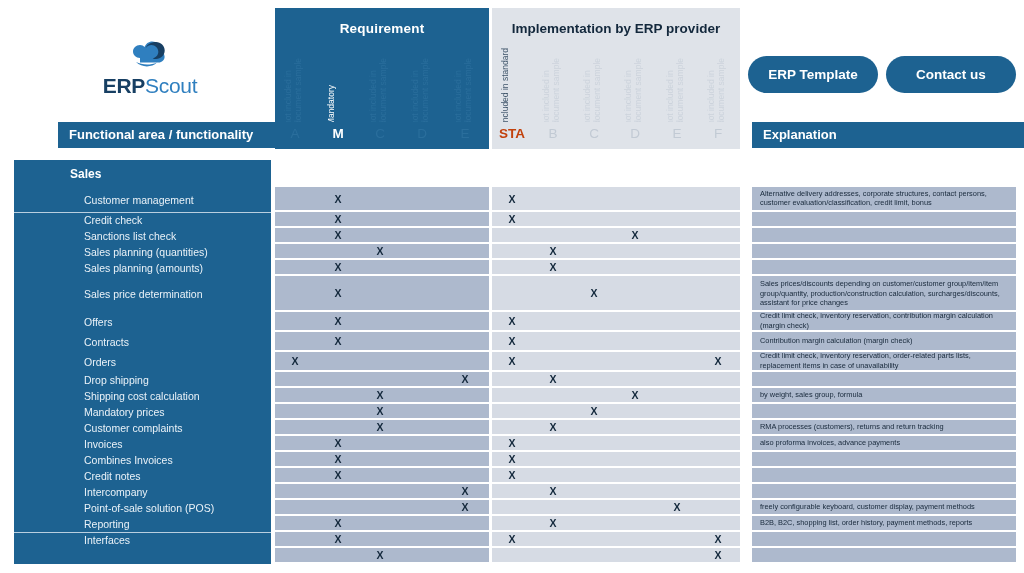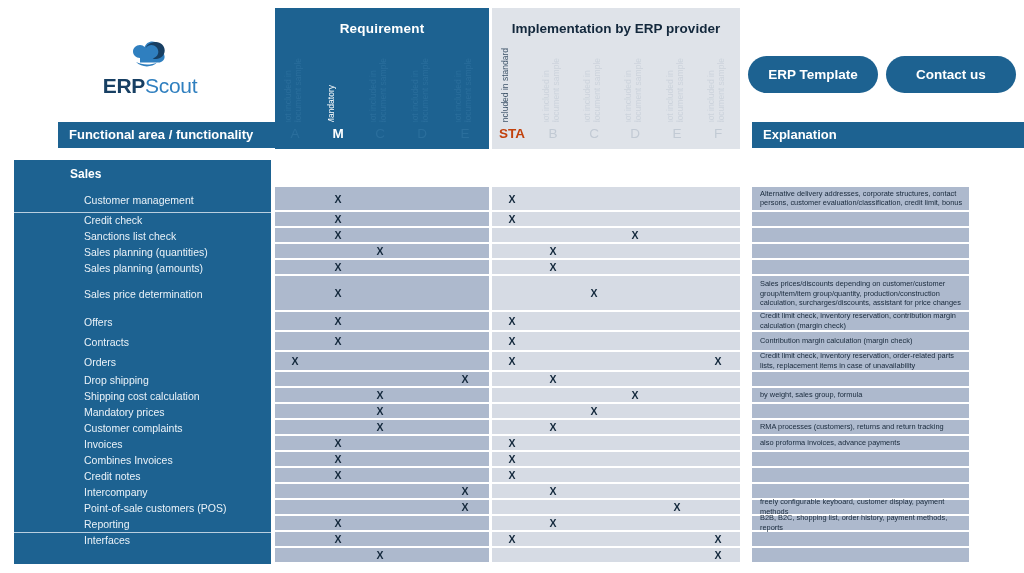--- a/index.html
+++ b/index.html
@@ -99,21 +99,21 @@
 
   
   .grid{position:absolute;}
   #req-grid{left:275px;width:214px;}
   #impl-grid{left:492px;width:248px;}
   #expl-grid{left:752px;width:264px;}
 
   .cell{position:absolute;left:0;}
   #req-grid .cell{width:214px;background:#adb9cd;}
   #impl-grid .cell{width:248px;background:#d6dbe4;}
-  #expl-grid .cell{width:217px;background:#adb9cd;}
+  #expl-grid .cell{width:264px;background:#adb9cd;}
 
   .mark{
     position:absolute;top:50%;transform:translate(-50%,-50%);
     font-size:10.5px;font-weight:bold;color:#13283c;
   }
   .expl-txt{
     position:absolute;left:8px;right:6px;top:50%;transform:translateY(-50%);
     font-size:7.4px;line-height:9.6px;color:#17283a;
   }
   .expl-txt.top{top:3px;transform:none;}
@@ -239,21 +239,21 @@
       <div class="lrow" style="height: 16px;">
         <span class="lbl">Combines Invoices</span>
       </div>
       <div class="lrow" style="height: 16px;">
         <span class="lbl">Credit notes</span>
       </div>
       <div class="lrow" style="height: 16px;">
         <span class="lbl">Intercompany</span>
       </div>
       <div class="lrow" style="height: 16px;">
-        <span class="lbl">Point-of-sale customers (POS)</span>
+        <span class="lbl">Point-of-sale solution (POS)</span>
       </div>
       <div class="lrow" style="height: 16px;">
         <span class="lbl">Reporting</span>
       </div>
       <div class="lsep" style="top: 372px;"></div>
       <div class="lrow" style="height: 16px;">
         <span class="lbl">Interfaces</span>
       </div>
     </div>
   <div class="grid" id="req-grid" style="top: 160px;">

